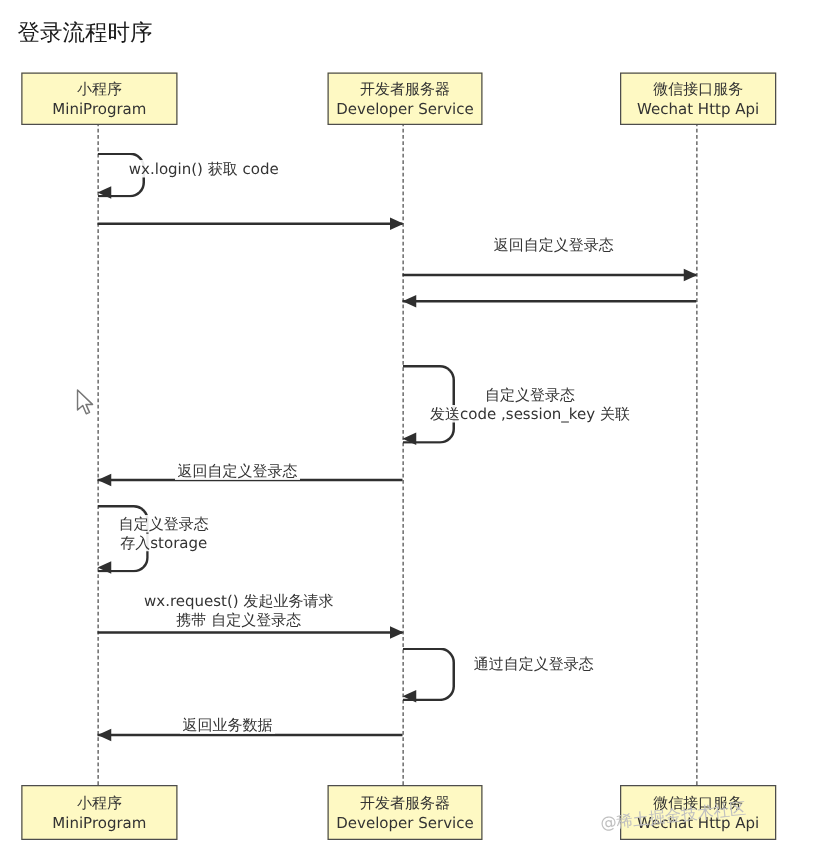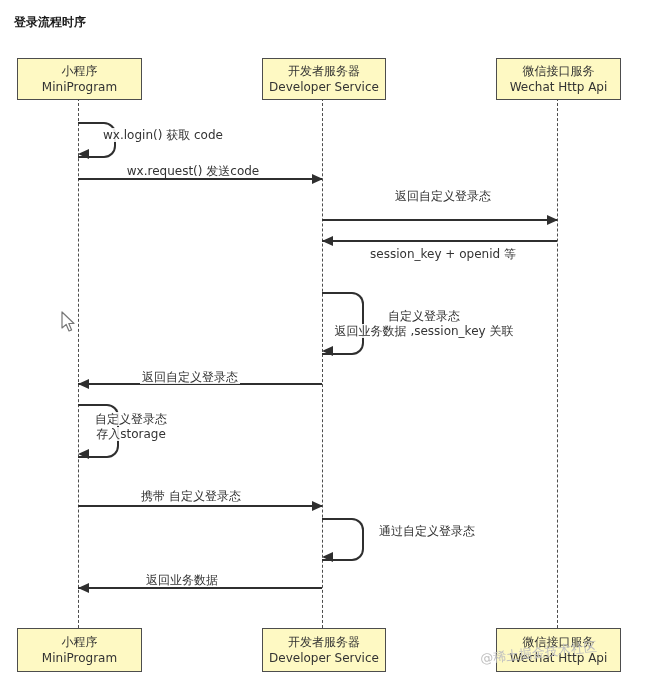--- a/index.html
+++ b/index.html
@@ -9,22 +9,22 @@
     height: 679px;
     background: #ffffff;
     font-family: "DejaVu Sans", "Liberation Sans", sans-serif;
     color: #333333;
     overflow: hidden;
   }
   .diagram-title {
     position: absolute;
     left: 14px;
     top: 14px;
-    font-size: 12px;
-    font-weight: bold;
+    font-size: 18px;
+    font-weight: normal;
     color: #1a1a1a;
   }
   .actor-box {
     position: absolute;
     border: 1px solid #4d4d4d;
     background: #fef9c3;
     display: flex;
     flex-direction: column;
     align-items: center;
     justify-content: center;
@@ -123,46 +123,45 @@
   <div class="lifeline" style="left:78px;"></div>
   <div class="lifeline" style="left:322px;"></div>
   <div class="lifeline" style="left:557px;"></div>
 
   <div class="self-loop" style="left:78px; top:122px; width:36px; height:32px;"></div>
   <div class="arrow-left" style="left:78px; top:149px;"></div>
   <div class="msg-label" style="left:163px; top:128px;">wx.login() 获取 code</div>
 
   <div class="msg-line" style="left:78px; top:178px; width:244px;"></div>
   <div class="arrow-right" style="left:312px; top:174px;"></div>
-  <div class="msg-label" style="left:193px; top:164px;">wx.request() 发送code</div>
 
   <div class="msg-line" style="left:322px; top:219px; width:235px;"></div>
   <div class="arrow-right" style="left:547px; top:215px;"></div>
   <div class="msg-label" style="left:443px; top:189px;">返回自定义登录态</div>
 
   <div class="msg-line" style="left:322px; top:240px; width:235px;"></div>
   <div class="arrow-left" style="left:322px; top:236px;"></div>
-  <div class="msg-label" style="left:443px; top:247px;">session_key + openid 等</div>
 
   <div class="self-loop" style="left:322px; top:292px; width:40px; height:59px;"></div>
   <div class="arrow-left" style="left:322px; top:346px;"></div>
   <div class="msg-label" style="left:424px; top:309px;">自定义登录态</div>
-  <div class="msg-label" style="left:424px; top:324px;">返回业务数据 ,session_key 关联</div>
+  <div class="msg-label" style="left:424px; top:324px;">发送code ,session_key 关联</div>
 
   <div class="msg-line" style="left:78px; top:383px; width:244px;"></div>
   <div class="arrow-left" style="left:78px; top:379px;"></div>
   <div class="msg-label" style="left:190px; top:370px;">返回自定义登录态</div>
 
   <div class="self-loop" style="left:78px; top:404px; width:39px; height:50px;"></div>
   <div class="arrow-left" style="left:78px; top:449px;"></div>
   <div class="msg-label" style="left:131px; top:412px;">自定义登录态</div>
   <div class="msg-label" style="left:131px; top:427px;">存入storage</div>
 
   <div class="msg-line" style="left:78px; top:505px; width:244px;"></div>
   <div class="arrow-right" style="left:312px; top:501px;"></div>
+  <div class="msg-label" style="left:191px; top:474px;">wx.request() 发起业务请求</div>
   <div class="msg-label" style="left:191px; top:489px;">携带 自定义登录态</div>
 
   <div class="self-loop" style="left:322px; top:518px; width:40px; height:39px;"></div>
   <div class="arrow-left" style="left:322px; top:552px;"></div>
   <div class="msg-label" style="left:427px; top:524px;">通过自定义登录态</div>
 
   <div class="msg-line" style="left:78px; top:587px; width:244px;"></div>
   <div class="arrow-left" style="left:78px; top:583px;"></div>
   <div class="msg-label" style="left:182px; top:573px;text-align:right;">返回业务数据</div>
 

